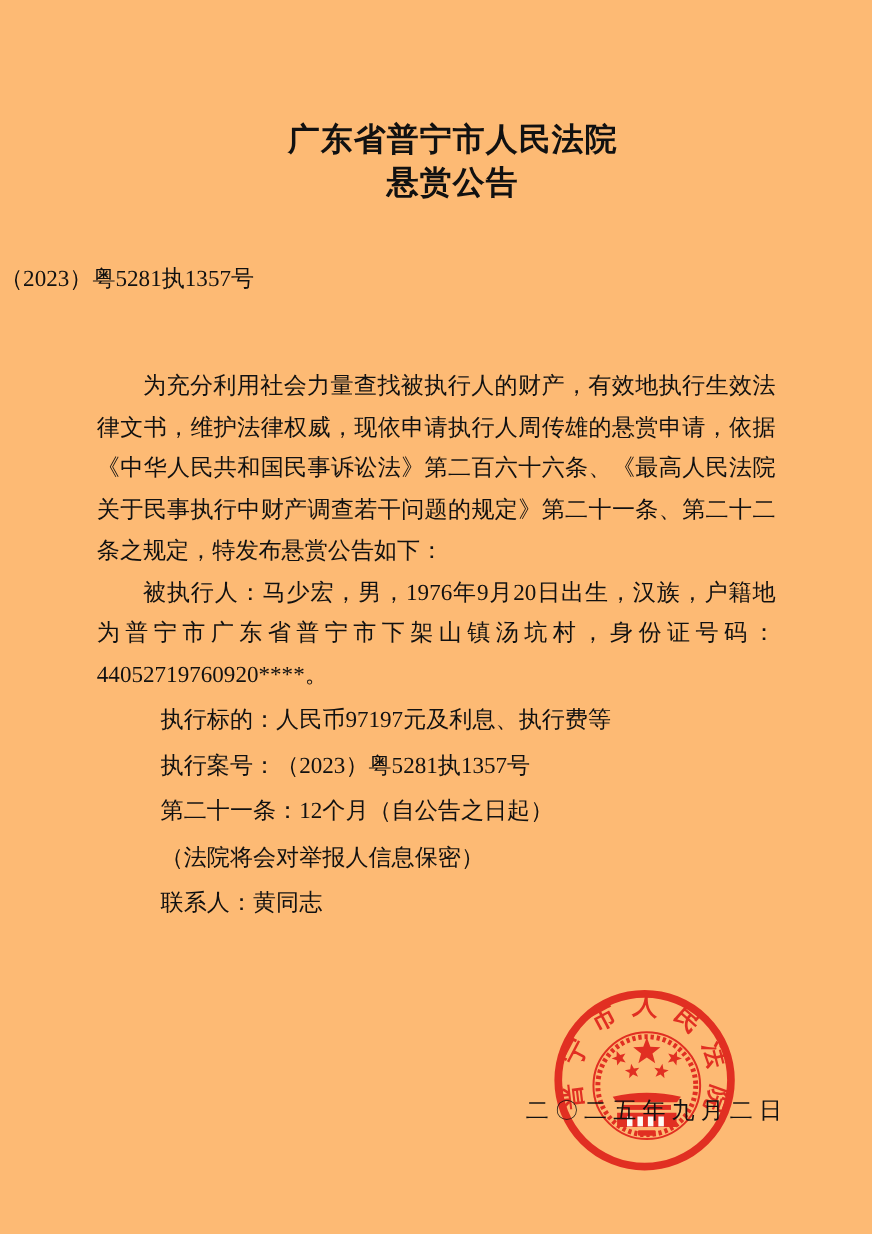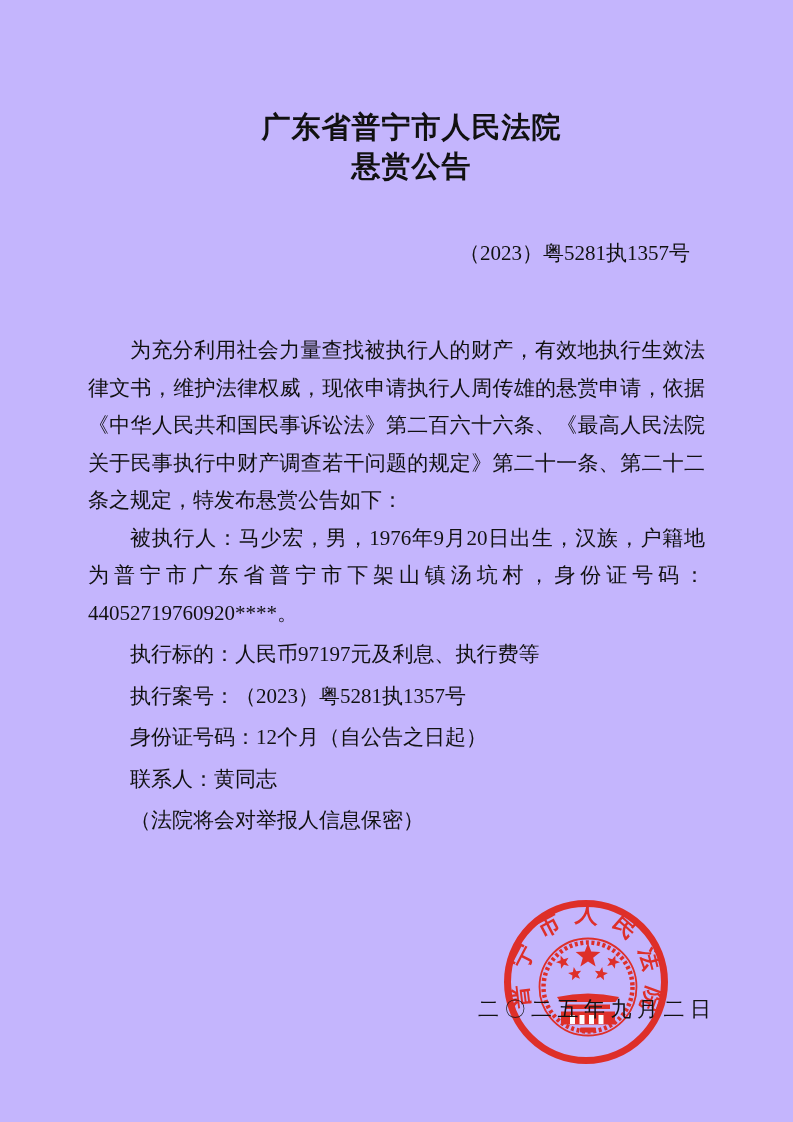--- a/index.html
+++ b/index.html
@@ -5,52 +5,53 @@
   html, body { margin: 0; padding: 0; }
   body {
     background: #ffffff;
     font-family: "Liberation Serif", "DejaVu Serif", serif;
     color: #111111;
   }
   .page {
     position: relative;
     width: 793px;
     height: 1122px;
-    background: #c4b5fd;
+    background: #fdba74;
     overflow: hidden;
   }
   .title-block {
     padding-top: 108px;
     text-align: center;
     position: relative;
     left: 15px;
     font-weight: 700;
     font-size: 29px;
     line-height: 39px;
     letter-spacing: 1px;
   }
   .case-number {
     margin-top: 55px;
-    text-align: right;
+    text-align: left;
     padding-right: 103px;
     font-size: 21px;
     line-height: 24px;
   }
   .body-text {
     margin: 67px 88px 0 88px;
     font-size: 21px;
     line-height: 37.5px;
     text-align: justify;
   }
   .body-text p {
     margin: 0;
     text-indent: 2em;
   }
   .body-text p.item {
     margin-top: 4px;
+    margin-left: 16px;
   }
   .date-line {
     position: absolute;
     left: 478px;
     top: 995px;
     font-size: 21px;
     line-height: 28px;
     letter-spacing: 5.5px;
     z-index: 3;
     color: #111111;
@@ -74,23 +75,23 @@
     <div>悬赏公告</div>
   </div>
 
   <div class="case-number">（2023）粤5281执1357号</div>
 
   <div class="body-text">
     <p>为充分利用社会力量查找被执行人的财产，有效地执行生效法律文书，维护法律权威，现依申请执行人周传雄的悬赏申请，依据《中华人民共和国民事诉讼法》第二百六十六条、《最高人民法院关于民事执行中财产调查若干问题的规定》第二十一条、第二十二条之规定，特发布悬赏公告如下：</p>
     <p>被执行人：马少宏，男，1976年9月20日出生，汉族，户籍地为普宁市广东省普宁市下架山镇汤坑村，身份证号码：44052719760920****。</p>
     <p class="item">执行标的：人民币97197元及利息、执行费等</p>
     <p class="item">执行案号：（2023）粤5281执1357号</p>
-    <p class="item">身份证号码：12个月（自公告之日起）</p>
+    <p class="item">第二十一条：12个月（自公告之日起）</p>
+    <p class="item">（法院将会对举报人信息保密）</p>
     <p class="item">联系人：黄同志</p>
-    <p class="item">（法院将会对举报人信息保密）</p>
   </div>
 
   <svg class="seal" width="172" height="172" viewBox="0 0 172 172" xmlns="http://www.w3.org/2000/svg">
     <defs>
       <path id="star5" d="M0,-1 L0.247,-0.34 L0.951,-0.309 L0.399,0.13 L0.588,0.809 L0,0.42 L-0.588,0.809 L-0.399,0.13 L-0.951,-0.309 L-0.247,-0.34 Z"></path>
       <path id="sealArc" d="M 31.6 111.4 A 60 60 0 1 1 140.4 111.4" fill="none"></path>
     </defs>
 
     <circle cx="86" cy="86" r="78.5" fill="none" stroke="#e0281e" stroke-width="7"></circle>
 

